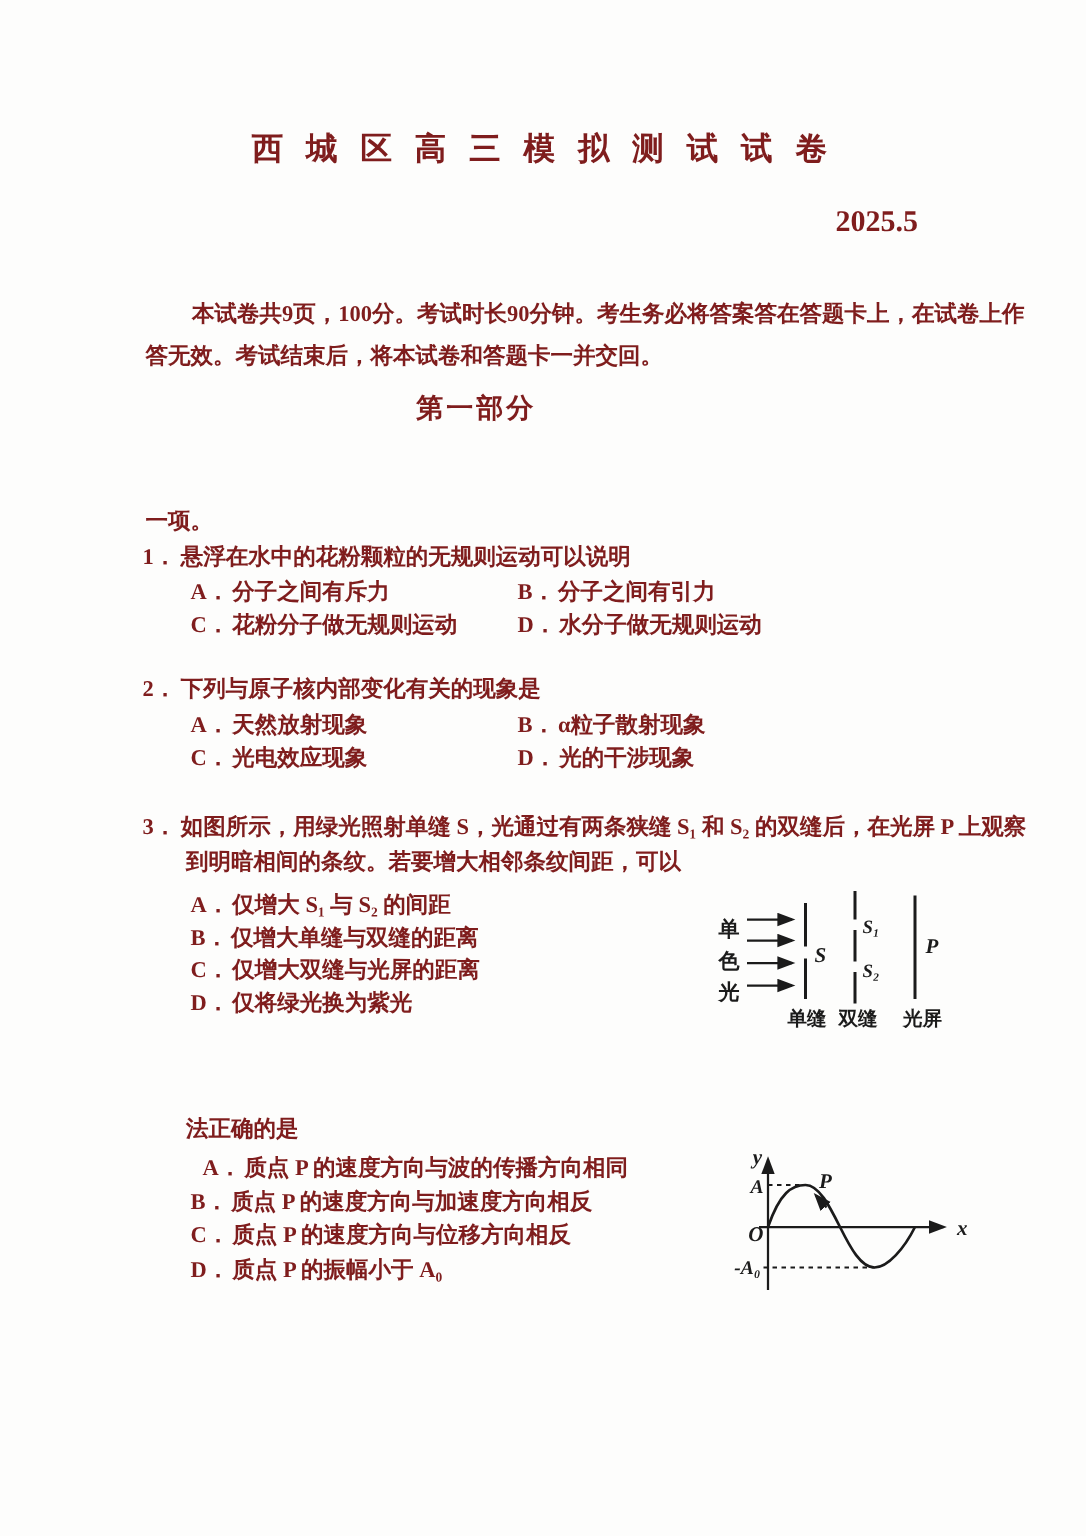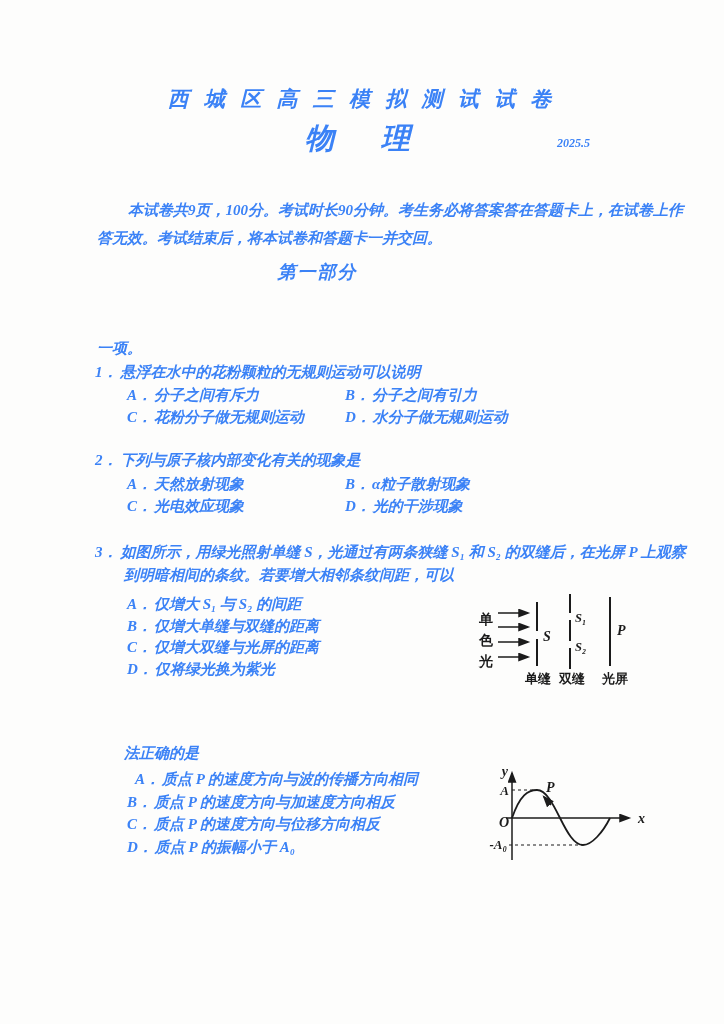--- a/index.html
+++ b/index.html
@@ -2,43 +2,42 @@
 <html><head>
 <meta charset="utf-8">
 <style>
   * { margin:0; padding:0; box-sizing:border-box; }
   html,body { background:#ffffff; }
   body { width:724px; height:1024px; position:relative; overflow:hidden;
          font-family:"Liberation Serif","DejaVu Serif",serif; }
   .page { position:absolute; left:0; top:0; width:724px; height:1024px;
           background:#fdfdfc; color:#1b1b1b; }
   .line { position:absolute; white-space:nowrap; font-weight:700;
-          font-size:15px; line-height:1.2; color:#3b82f6;font-style:italic; }
+          font-size:15px; line-height:1.2; color:#7f1d1d; }
   .title   { left:0; top:87px;  width:724px; text-align:center;
              font-size:21px; letter-spacing:5px; }
   .subject { left:0; top:121px; width:724px; text-align:center;
              font-size:29px; letter-spacing:9px; }
-  .date    { left:557px; top:136px; font-size:12px; }
+  .date    { left:557px; top:136px; font-size:20px; }
   .heading { left:0; top:262px; width:635px; text-align:center;
              font-size:18px; letter-spacing:2px; }
   .footer  { left:222px; top:891px; font-size:13px; }
   .num { display:inline-block; margin-right:3px; }
   .ol  { display:inline-block; margin-right:2px; }
   .diagram { position:absolute; }
   .svt { font-family:"Liberation Serif","DejaVu Serif",serif;
          font-weight:700; fill:#1b1b1b; }
   .it  { font-style:italic; }
 </style>
 </head>
 <body>
 
 <div class="page">
 
   <div class="line title">西 城 区 高 三 模 拟 测 试 试 卷</div>
-  <div class="line subject">物　理</div>
   <div class="line date">2025.5</div>
 
   <div class="line" style="left:128px;top:201px">本试卷共9页，100分。考试时长90分钟。考生务必将答案答在答题卡上，在试卷上作</div>
   <div class="line" style="left:97px;top:229px">答无效。考试结束后，将本试卷和答题卡一并交回。</div>
 
   <div class="line heading">第一部分</div>
 
   <div class="line" style="left:97px;top:339px">一项。</div>
 
   <div class="line" style="left:95px;top:363px">

